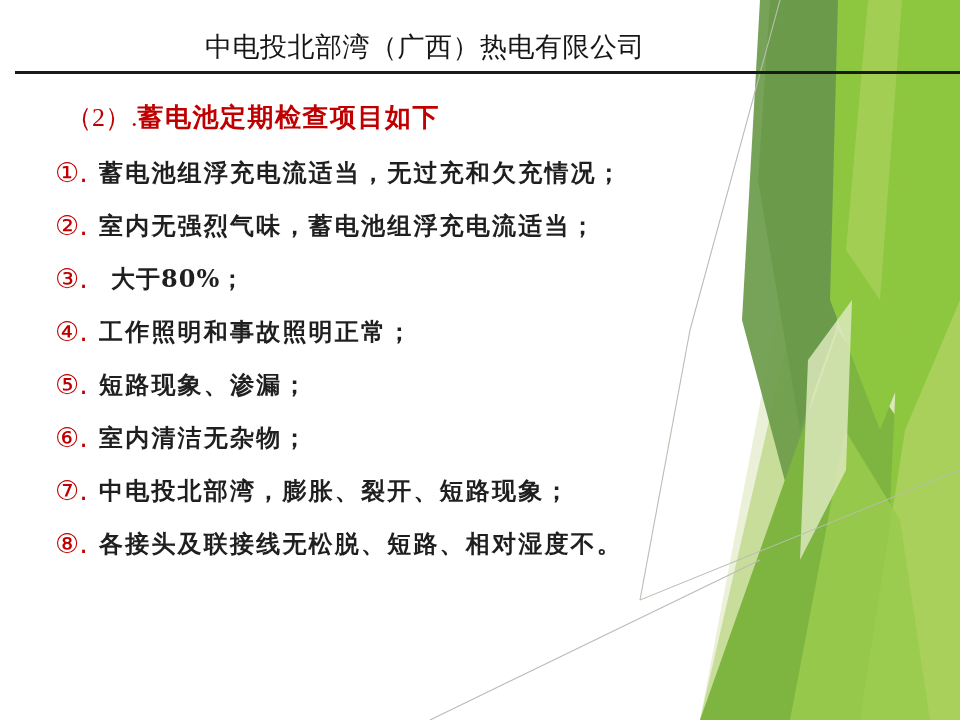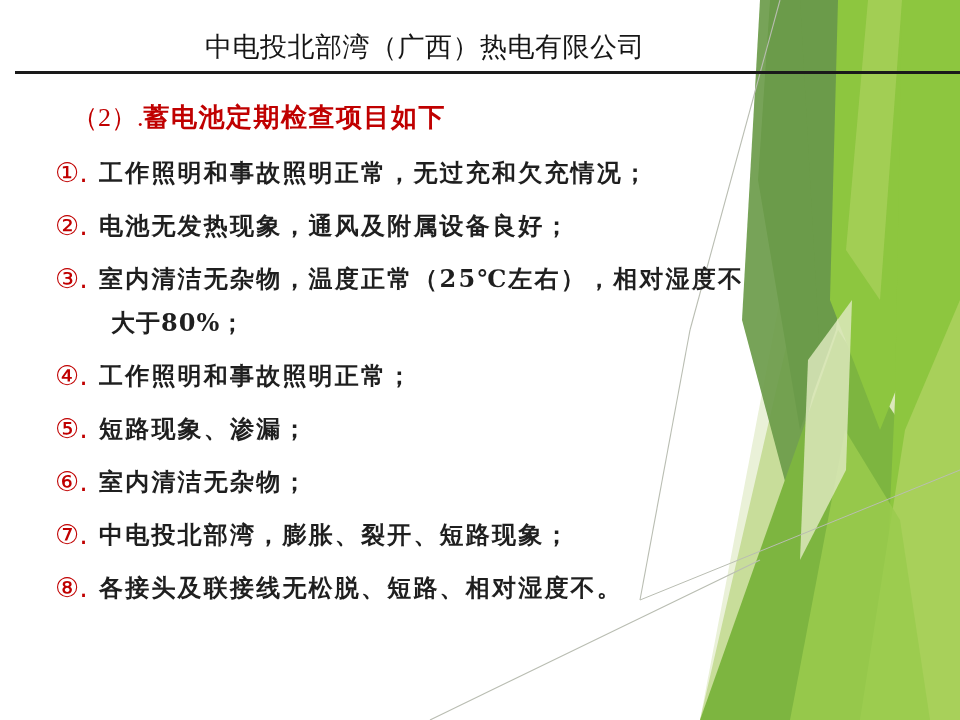--- a/index.html
+++ b/index.html
@@ -61,21 +61,21 @@
     top: 100px;
     width: 860px;
   }
   #section-heading {
     color: #c00000;
     font-family: "DejaVu Serif", "Liberation Serif", serif;
     font-weight: bold;
     font-size: 26px;
     line-height: 34px;
     letter-spacing: 1.5px;
-    margin: 0 0 16px 17px;
+    margin: 0 0 16px 11px;
     white-space: nowrap;
   }
   #section-heading .paren-num {
     font-family: "Liberation Serif", serif;
     font-weight: normal;
     letter-spacing: 0px;
   }
   .check-item {
     display: flex;
     align-items: flex-start;
@@ -151,32 +151,31 @@
   </div>
 
   <div id="content">
 
     <div id="section-heading">
       <span class="paren-num">（2）.</span><span>蓄电池定期检查项目如下</span>
     </div>
 
     <div class="check-item">
       <span class="item-marker">①.</span>
-      <span class="item-text">工作照明和事故照明正常，无过充和欠充情况；</span>
+      <span class="item-text">蓄电池组浮充电流适当，无过充和欠充情况；</span>
     </div>
 
     <div class="check-item">
       <span class="item-marker">②.</span>
-      <span class="item-text">电池无发热现象，通风及附属设备良好；</span>
+      <span class="item-text">室内无强烈气味，蓄电池组浮充电流适当；</span>
     </div>
 
     <div class="check-item">
       <span class="item-marker">③.</span>
       <span class="item-text">
-        <span>室内清洁无杂物，温度正常（25℃左右），相对湿度不</span>
         <span class="wrap-line">大于80%；</span>
       </span>
     </div>
 
     <div class="check-item">
       <span class="item-marker">④.</span>
       <span class="item-text">工作照明和事故照明正常；</span>
     </div>
 
     <div class="check-item">

